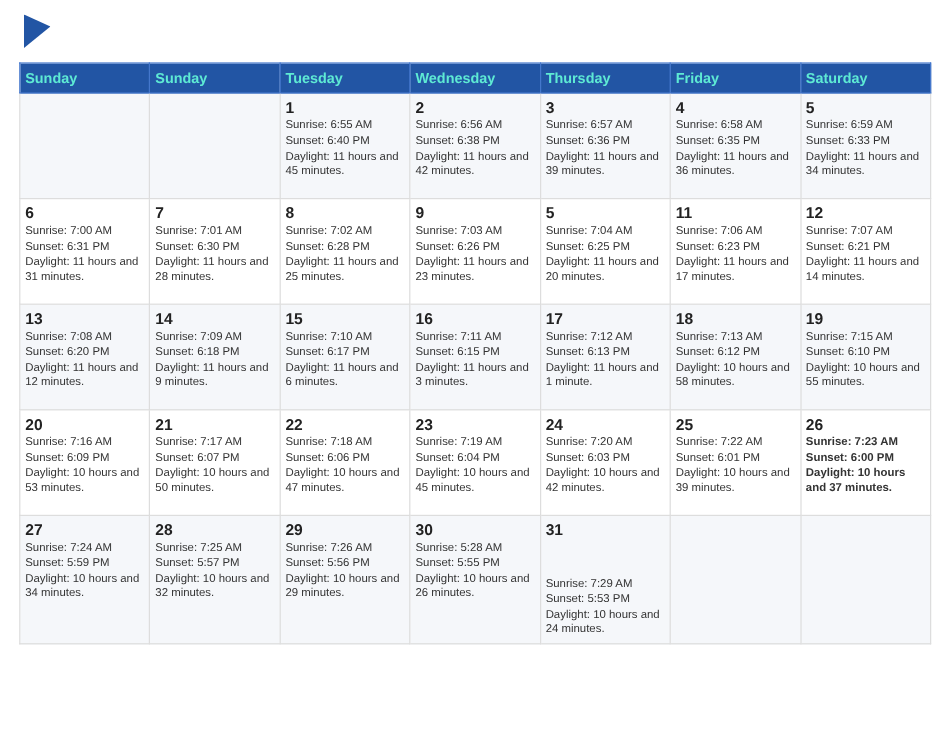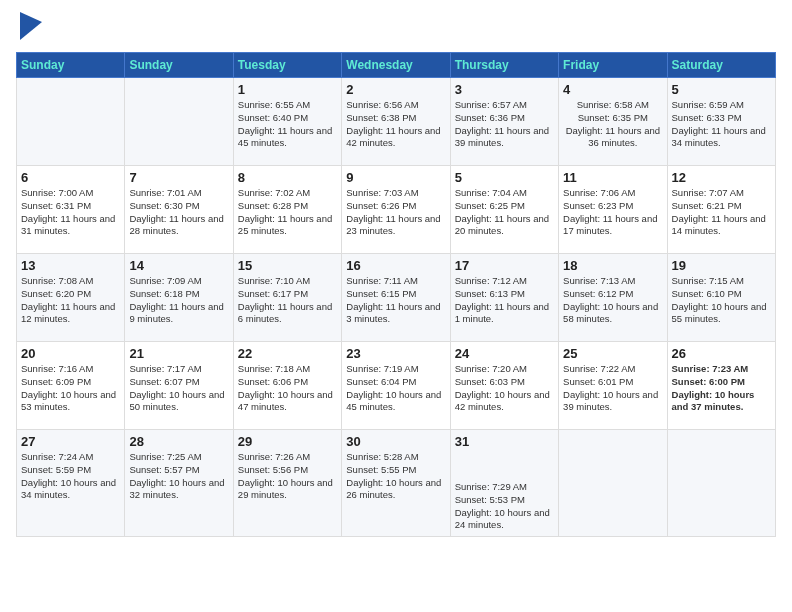--- a/index.html
+++ b/index.html
@@ -127,21 +127,21 @@
 Daylight: 11 hours and 42 minutes.</div>
         </td>
         <td>
           <span class="day-number">3</span>
           <div class="day-info" style="white-space: pre-line;">Sunrise: 6:57 AM
 Sunset: 6:36 PM
 Daylight: 11 hours and 39 minutes.</div>
         </td>
         <td>
           <span class="day-number">4</span>
-          <div class="day-info" style="white-space: pre-line; text-align: center;">Sunrise: 6:58 AM
+          <div class="day-info" style="white-space: pre-line;">Sunrise: 6:58 AM
 Sunset: 6:35 PM
 Daylight: 11 hours and 36 minutes.</div>
         </td>
         <td>
           <span class="day-number">5</span>
           <div class="day-info" style="white-space: pre-line;">Sunrise: 6:59 AM
 Sunset: 6:33 PM
 Daylight: 11 hours and 34 minutes.</div>
         </td>
       </tr>

